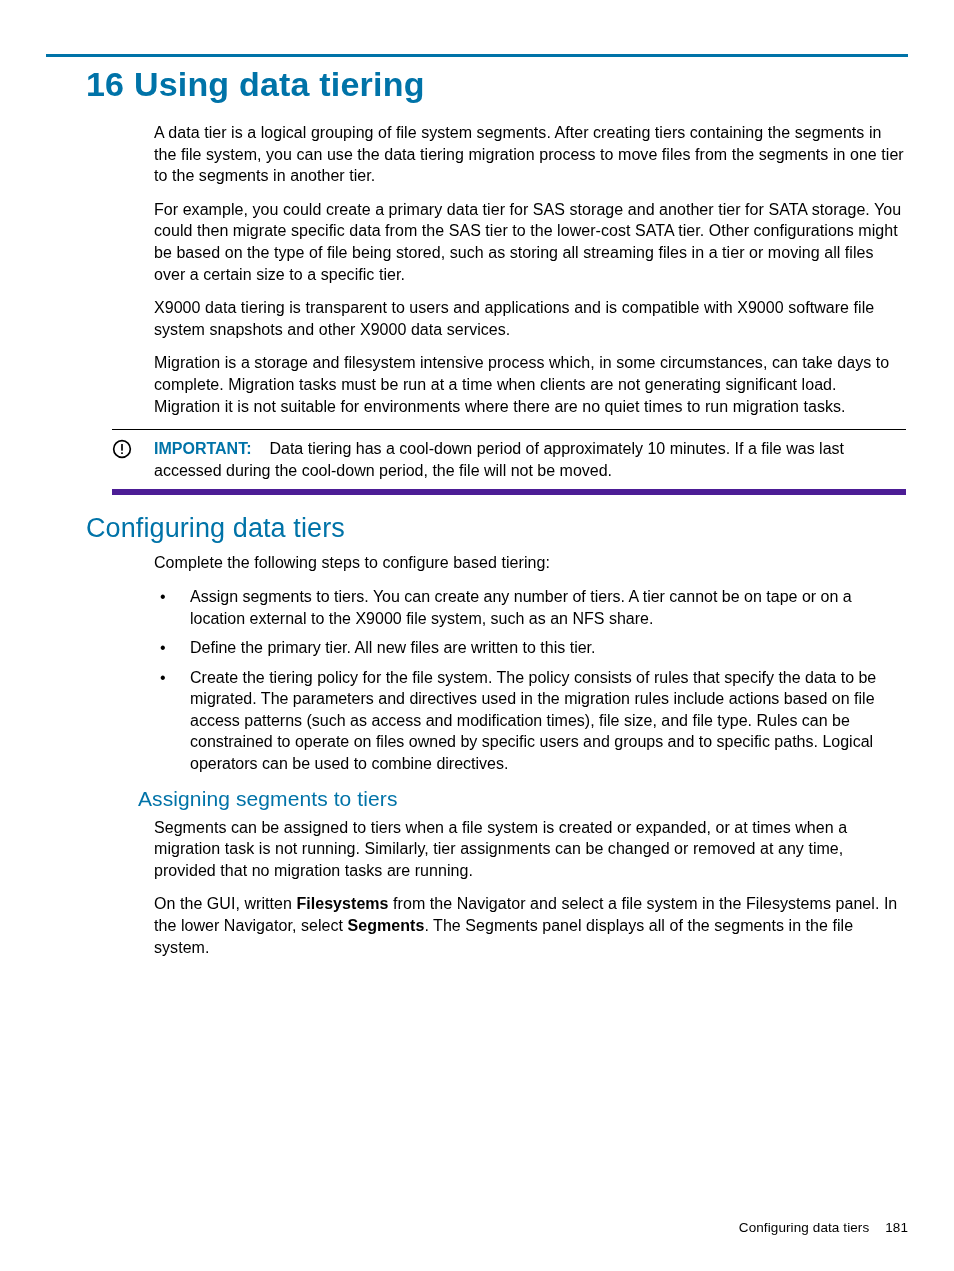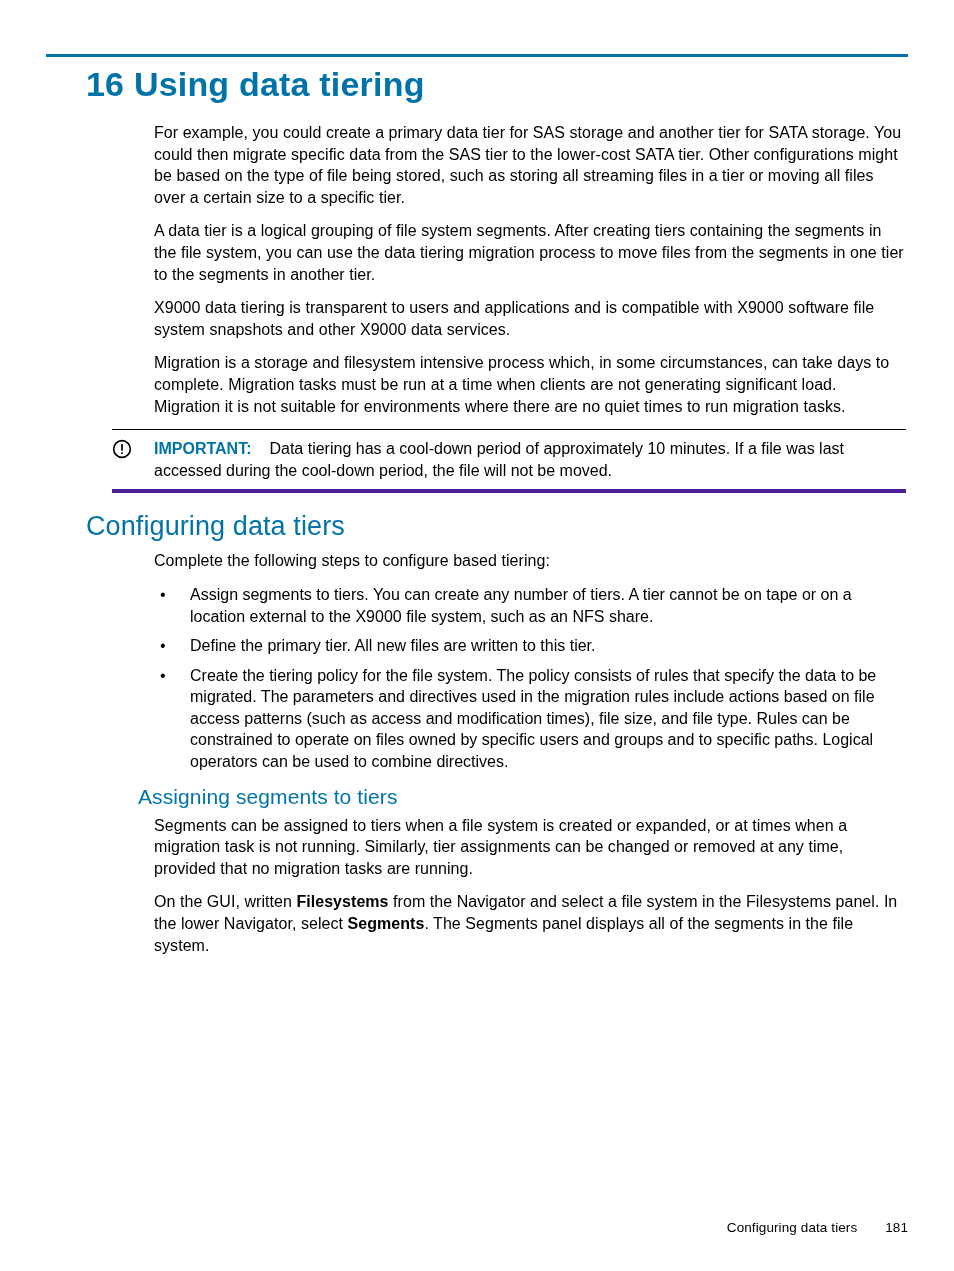--- a/index.html
+++ b/index.html
@@ -31,21 +31,21 @@
     .body-indent p {
       font-size: 16px;
       line-height: 1.35;
       margin-bottom: 12px;
       letter-spacing: 0.05px;
     }
     .important-wrap {
       margin-left: 66px;
       margin-right: 2px;
       border-top: 1px solid #000;
-      border-bottom: 4px solid #4c1d95;
+      border-bottom: 6px solid #4c1d95;
       padding: 8px 0 8px 0;
       margin-top: 6px;
       margin-bottom: 18px;
     }
     .important-row {
       display: flex;
       align-items: flex-start;
     }
     .important-icon {
       flex: 0 0 auto;
@@ -101,36 +101,36 @@
       color: #000;
       font-size: 16px;
     }
     .footer {
       position: absolute;
       bottom: 36px;
       right: 46px;
       font-size: 13.5px;
       letter-spacing: 0.1px;
     }
-    .footer .pnum { margin-left: 24px; }
+    .footer .pnum { margin-left: 12px; }
     .bold { font-weight: bold; }
   </style>
 </head>
 <body>
 
 <div class="top-rule"></div>
 
 <h1 class="chapter-title">
   <span>16</span>
   <span>Using data tiering</span>
 </h1>
 
 <div class="body-indent">
+  <p>A data tier is a logical grouping of file system segments. After creating tiers containing the segments in the file system, you can use the data tiering migration process to move files from the segments in one tier to the segments in another tier.</p>
   <p>For example, you could create a primary data tier for SAS storage and another tier for SATA storage. You could then migrate specific data from the SAS tier to the lower-cost SATA tier. Other configurations might be based on the type of file being stored, such as storing all streaming files in a tier or moving all files over a certain size to a specific tier.</p>
-  <p>A data tier is a logical grouping of file system segments. After creating tiers containing the segments in the file system, you can use the data tiering migration process to move files from the segments in one tier to the segments in another tier.</p>
   <p>X9000 data tiering is transparent to users and applications and is compatible with X9000 software file system snapshots and other X9000 data services.</p>
   <p>Migration is a storage and filesystem intensive process which, in some circumstances, can take days to complete. Migration tasks must be run at a time when clients are not generating significant load. Migration it is not suitable for environments where there are no quiet times to run migration tasks.</p>
 </div>
 
 <div class="important-wrap">
   <div class="important-row">
     <svg class="important-icon" viewBox="0 0 24 24">
       <circle cx="12" cy="12" r="10" fill="none" stroke="#000" stroke-width="2"></circle>
       <rect x="11" y="6" width="2" height="8" fill="#000"></rect>
       <rect x="11" y="16" width="2" height="2" fill="#000"></rect>

